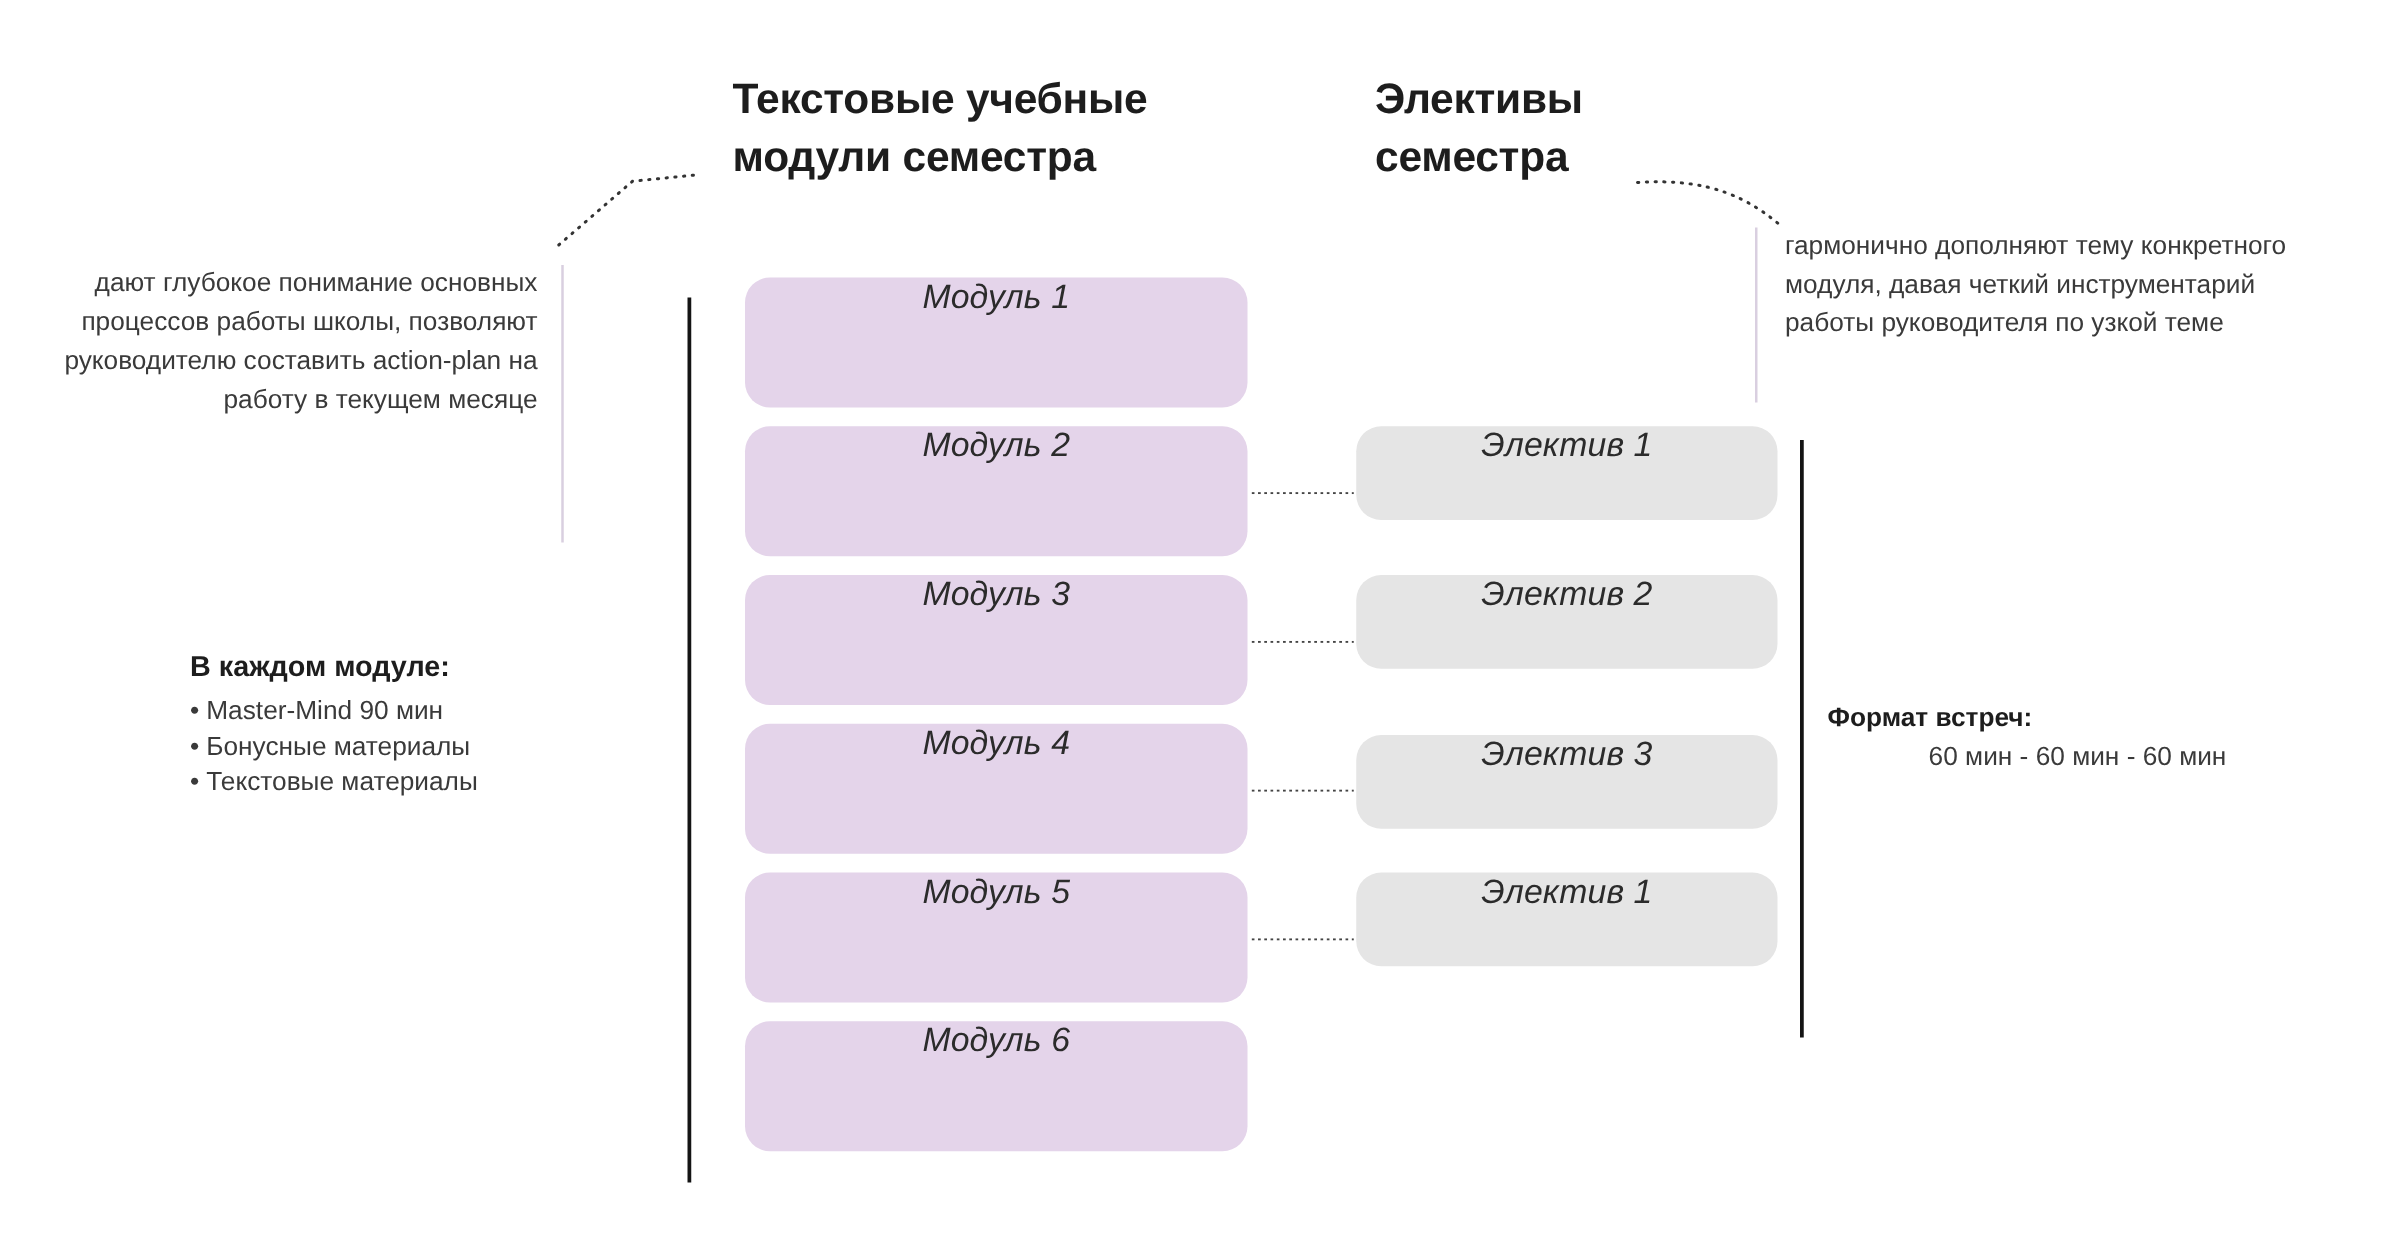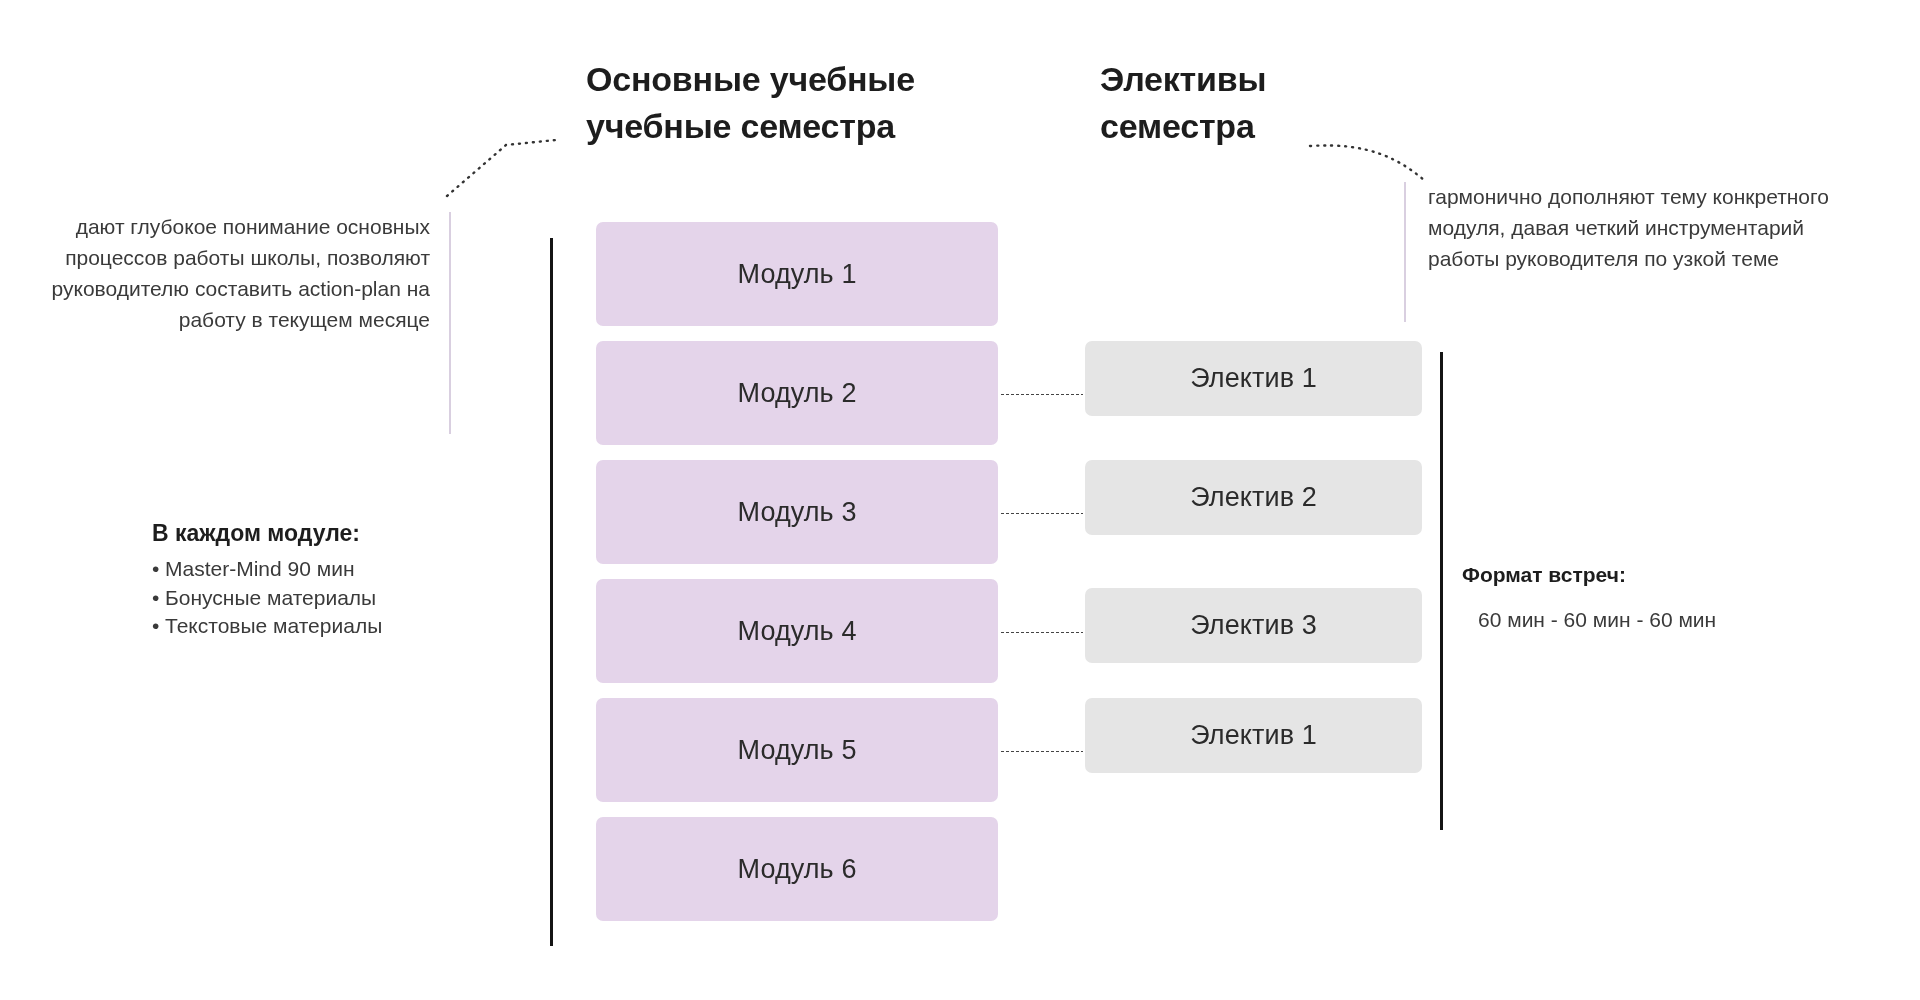--- a/index.html
+++ b/index.html
@@ -42,27 +42,28 @@
   #title-electives {
     left: 1100px;
     top: 56px;
     width: 280px;
     text-align: left;
   }
 
   
   .box {
     position: absolute;
-    border-radius: 7px;
+    border-radius: 20px;
     display: flex;
-    align-items: center;
+    align-items: flex-start;
     justify-content: center;
     font-size: 27px;
     color: #2b2b2b;
     letter-spacing: 0.1px;
+    font-style: italic;
   }
   .box.module {
     background: #e4d4ea;
     left: 596px;
     width: 402px;
     height: 104px;
   }
   .box.elective {
     background: #e5e5e5;
     left: 1085px;
@@ -167,21 +168,22 @@
     font-size: 21px;
     font-weight: bold;
     color: #1d1d1d;
     line-height: 1.4;
     margin: 0 0 2px 0;
   }
   #format-value {
     font-size: 21px;
     line-height: 1.4;
     color: #3a3a3a;
-    margin: 16px;
+    margin: 0;
+    text-align: center;
   }
 
   
   .connector {
     position: absolute;
     left: 1000px;
     width: 83px;
     height: 3px;
     background-image: radial-gradient(#444 40%, transparent 41%);
     background-size: 5px 3px;
@@ -201,21 +203,21 @@
 </head>
 <body>
 
 <div class="stage">
 
   <svg id="leaders" viewBox="0 0 1920 1000">
     <polyline points="447,196 506,145 556,140" fill="none" stroke="#333" stroke-width="2.4" stroke-dasharray="1 6" stroke-linecap="round"></polyline>
     <path d="M1310,146 C1370,142 1400,160 1424,180" fill="none" stroke="#333" stroke-width="2.4" stroke-dasharray="1 6" stroke-linecap="round"></path>
   </svg>
 
-  <div class="col-title" id="title-modules">Основные учебные учебные семестра</div>
+  <div class="col-title" id="title-modules">Текстовые учебные модули семестра</div>
   <div class="col-title" id="title-electives">Элективы семестра</div>
 
   <div class="bracket" id="bracket-modules"></div>
   <div class="bracket" id="bracket-electives"></div>
 
   <div class="accent-rule" id="accent-left"></div>
   <div class="accent-rule" id="accent-right"></div>
 
   <div class="annot" id="annot-left">дают глубокое понимание основных процессов работы школы, позволяют руководителю составить action-plan на работу в текущем месяце</div>
   <div class="annot" id="annot-right">гармонично дополняют тему конкретного модуля, давая четкий инструментарий работы руководителя по узкой теме</div>

